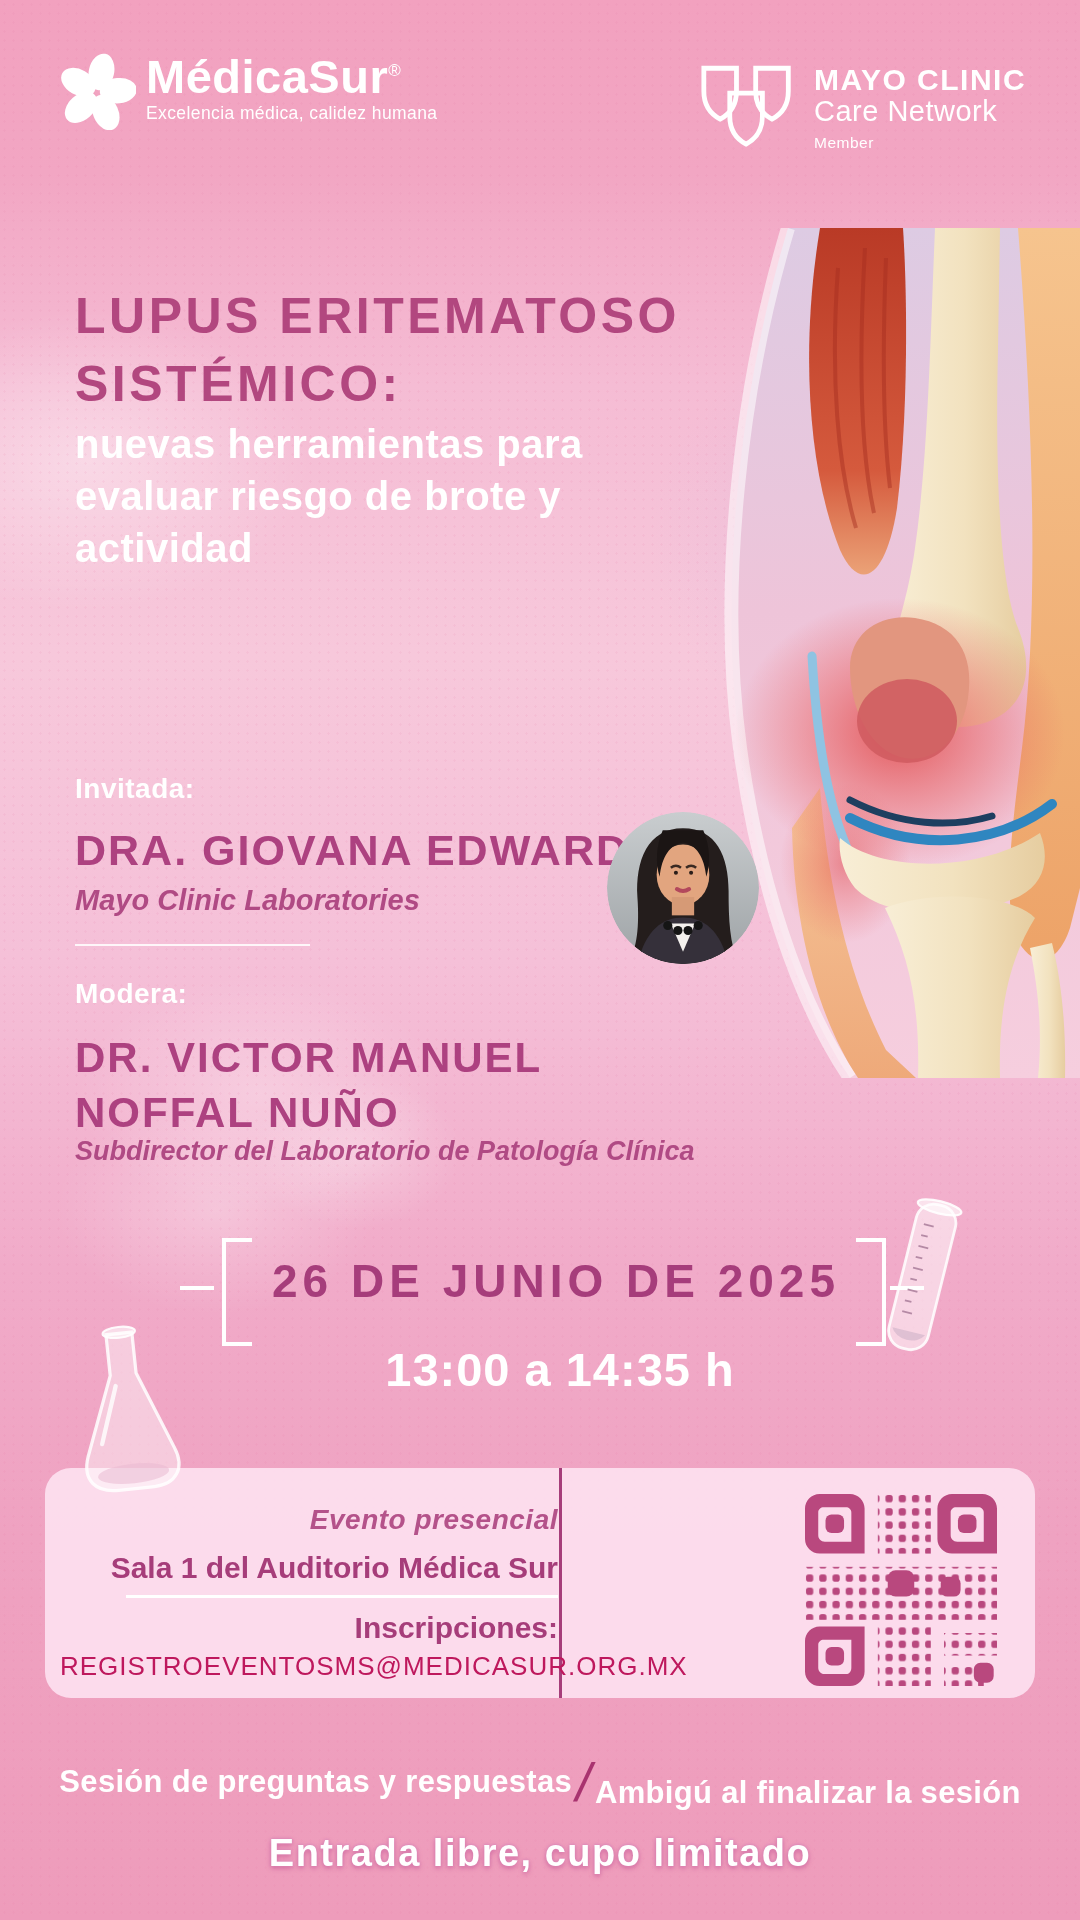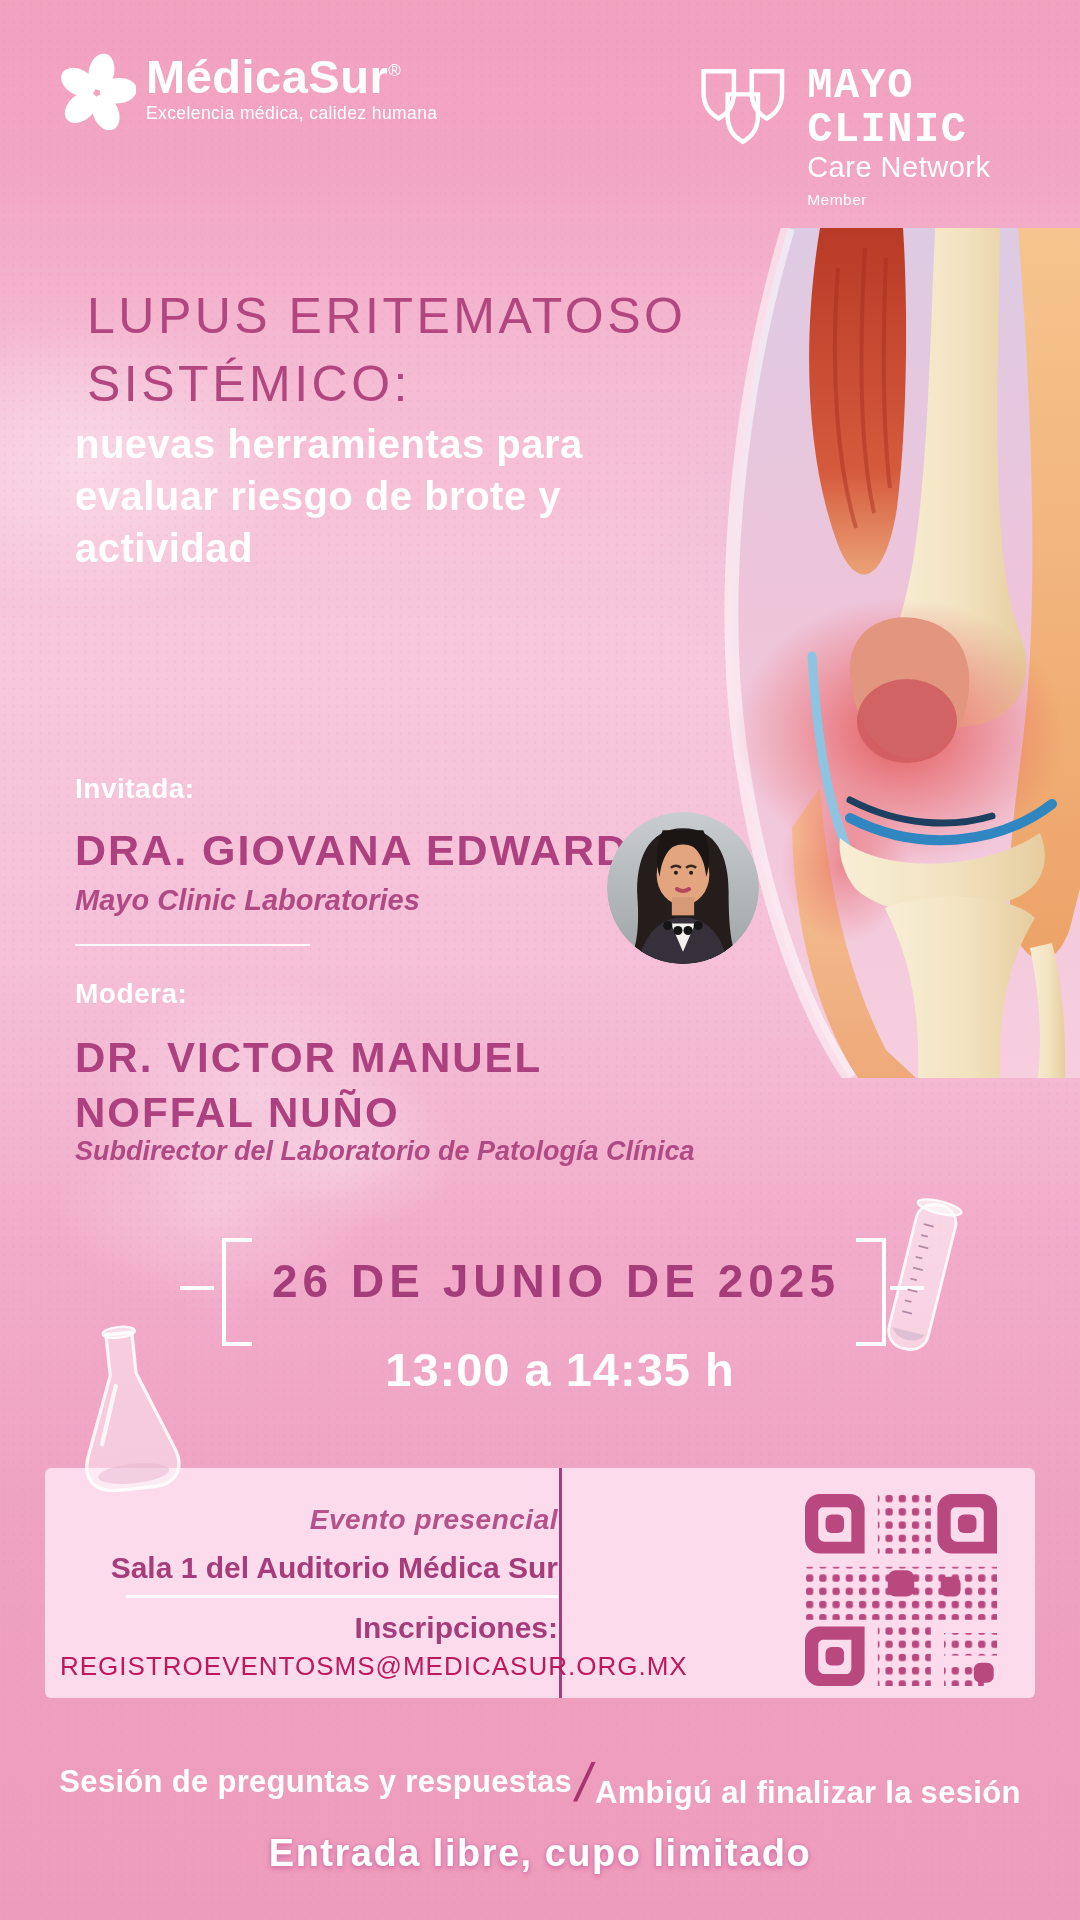--- a/index.html
+++ b/index.html
@@ -20,28 +20,28 @@
   .abs{position:absolute;}
   .disp{letter-spacing:3px;}
   
   .ms-logo{left:58px;top:52px;z-index:3;display:flex;align-items:flex-start;}
   .ms-text{margin-left:10px;color:#fff;}
   .ms-name{font-size:47px;font-weight:bold;line-height:1.05;letter-spacing:.5px;}
   .ms-reg{font-size:17px;vertical-align:super;font-weight:normal;}
   .ms-tag{font-size:17.5px;letter-spacing:.4px;margin-top:2px;}
   .mayo{left:700px;top:64px;z-index:3;display:flex;color:#fff;}
   .mayo-text{margin-left:18px;}
-  .mayo-l1{font-size:42px;font-weight:bold;letter-spacing:1.5px;line-height:1.05;font-family:Liberation Mono, monospace;}
+  .mayo-l1{font-size:30px;font-weight:bold;letter-spacing:1.5px;line-height:1.05;}
   .mayo-l2{font-size:29px;font-weight:400;letter-spacing:.5px;line-height:1.1;}
   .mayo-member{font-size:15.5px;margin-top:7px;letter-spacing:.5px;}
   
   .knee{left:700px;top:228px;width:380px;height:850px;z-index:2;}
   
   .title{left:75px;top:282px;z-index:3;color:#b2477f;}
-  .title .t1,.title .t2{font-size:50px;font-weight:normal;letter-spacing:3.5px;line-height:1.36;margin-left:12px;}
+  .title .t1,.title .t2{font-size:50px;font-weight:bold;letter-spacing:3.5px;line-height:1.36;}
   .subtitle{margin-top:0;color:#fff;font-size:40px;font-weight:bold;line-height:1.3;letter-spacing:.5px;}
   .session{left:75px;top:680px;z-index:3;font-size:41px;font-weight:bold;letter-spacing:2.5px;color:#fff;}
   .session .spec{color:#a73d7b;border-bottom:3px solid #a73d7b;padding-bottom:9px;}
   
   .lbl{color:#fff;font-size:28px;font-weight:bold;letter-spacing:.5px;}
   .invitada{left:75px;top:773px;z-index:3;}
   .guest-name{left:75px;top:826px;z-index:3;color:#ad4180;font-size:43px;font-weight:bold;letter-spacing:2px;}
   .guest-aff{left:75px;top:884px;z-index:3;color:#b04a84;font-size:29px;font-style:italic;font-weight:600;}
   .divider{left:75px;top:944px;width:235px;height:2px;background:rgba(255,255,255,.85);z-index:3;}
   .modera{left:75px;top:978px;z-index:3;}
@@ -51,21 +51,21 @@
   
   .dash{height:4px;background:#fff;z-index:3;}
   .bracket{width:26px;height:100px;z-index:3;}
   .bracket.l{left:222px;top:1238px;border-left:4px solid #fff;border-top:4px solid #fff;border-bottom:4px solid #fff;}
   .bracket.r{left:856px;top:1238px;border-right:4px solid #fff;border-top:4px solid #fff;border-bottom:4px solid #fff;}
   .date-txt{left:272px;top:1254px;z-index:3;color:#a63d7b;font-size:46px;font-weight:bold;letter-spacing:5px;}
   .time-txt{left:40px;top:1342px;width:1040px;text-align:center;z-index:3;color:#fff;font-size:47px;font-weight:bold;letter-spacing:1px;}
   .flask{left:62px;top:1322px;width:130px;height:178px;z-index:5;transform:rotate(-6deg);}
   .tube{left:872px;top:1194px;width:100px;height:168px;z-index:3;transform:rotate(14deg);}
   
-  .card{left:45px;top:1468px;width:990px;height:230px;background:rgba(252,222,237,0.96);border-radius:6px;z-index:4;}
+  .card{left:45px;top:1468px;width:990px;height:230px;background:rgba(252,222,237,0.96);border-radius:26px;z-index:4;}
   .card .vdiv{position:absolute;left:514px;top:0;bottom:0;width:3px;background:#a63d7a;}
   .col-left{position:absolute;left:15px;top:36px;width:498px;text-align:right;}
   .ev-label{color:#b4528a;font-size:28px;font-style:italic;font-weight:600;letter-spacing:.5px;}
   .ev-place{color:#a63d7a;font-size:30px;font-weight:bold;margin-top:15px;}
   .wline{height:3px;background:#fff;margin-top:10px;}
   .col-left .wline{width:432px;margin-left:auto;}
   .insc{color:#a63d7a;font-size:30px;font-weight:bold;margin-top:13px;}
   .email{color:#be185d;font-size:26px;font-weight:normal;letter-spacing:1px;margin-top:6px;}
   .col-right{position:absolute;left:540px;top:36px;width:250px;text-align:center;}
   .ev-method{color:#a63d7a;font-size:31px;font-weight:bold;margin-top:3px;}

